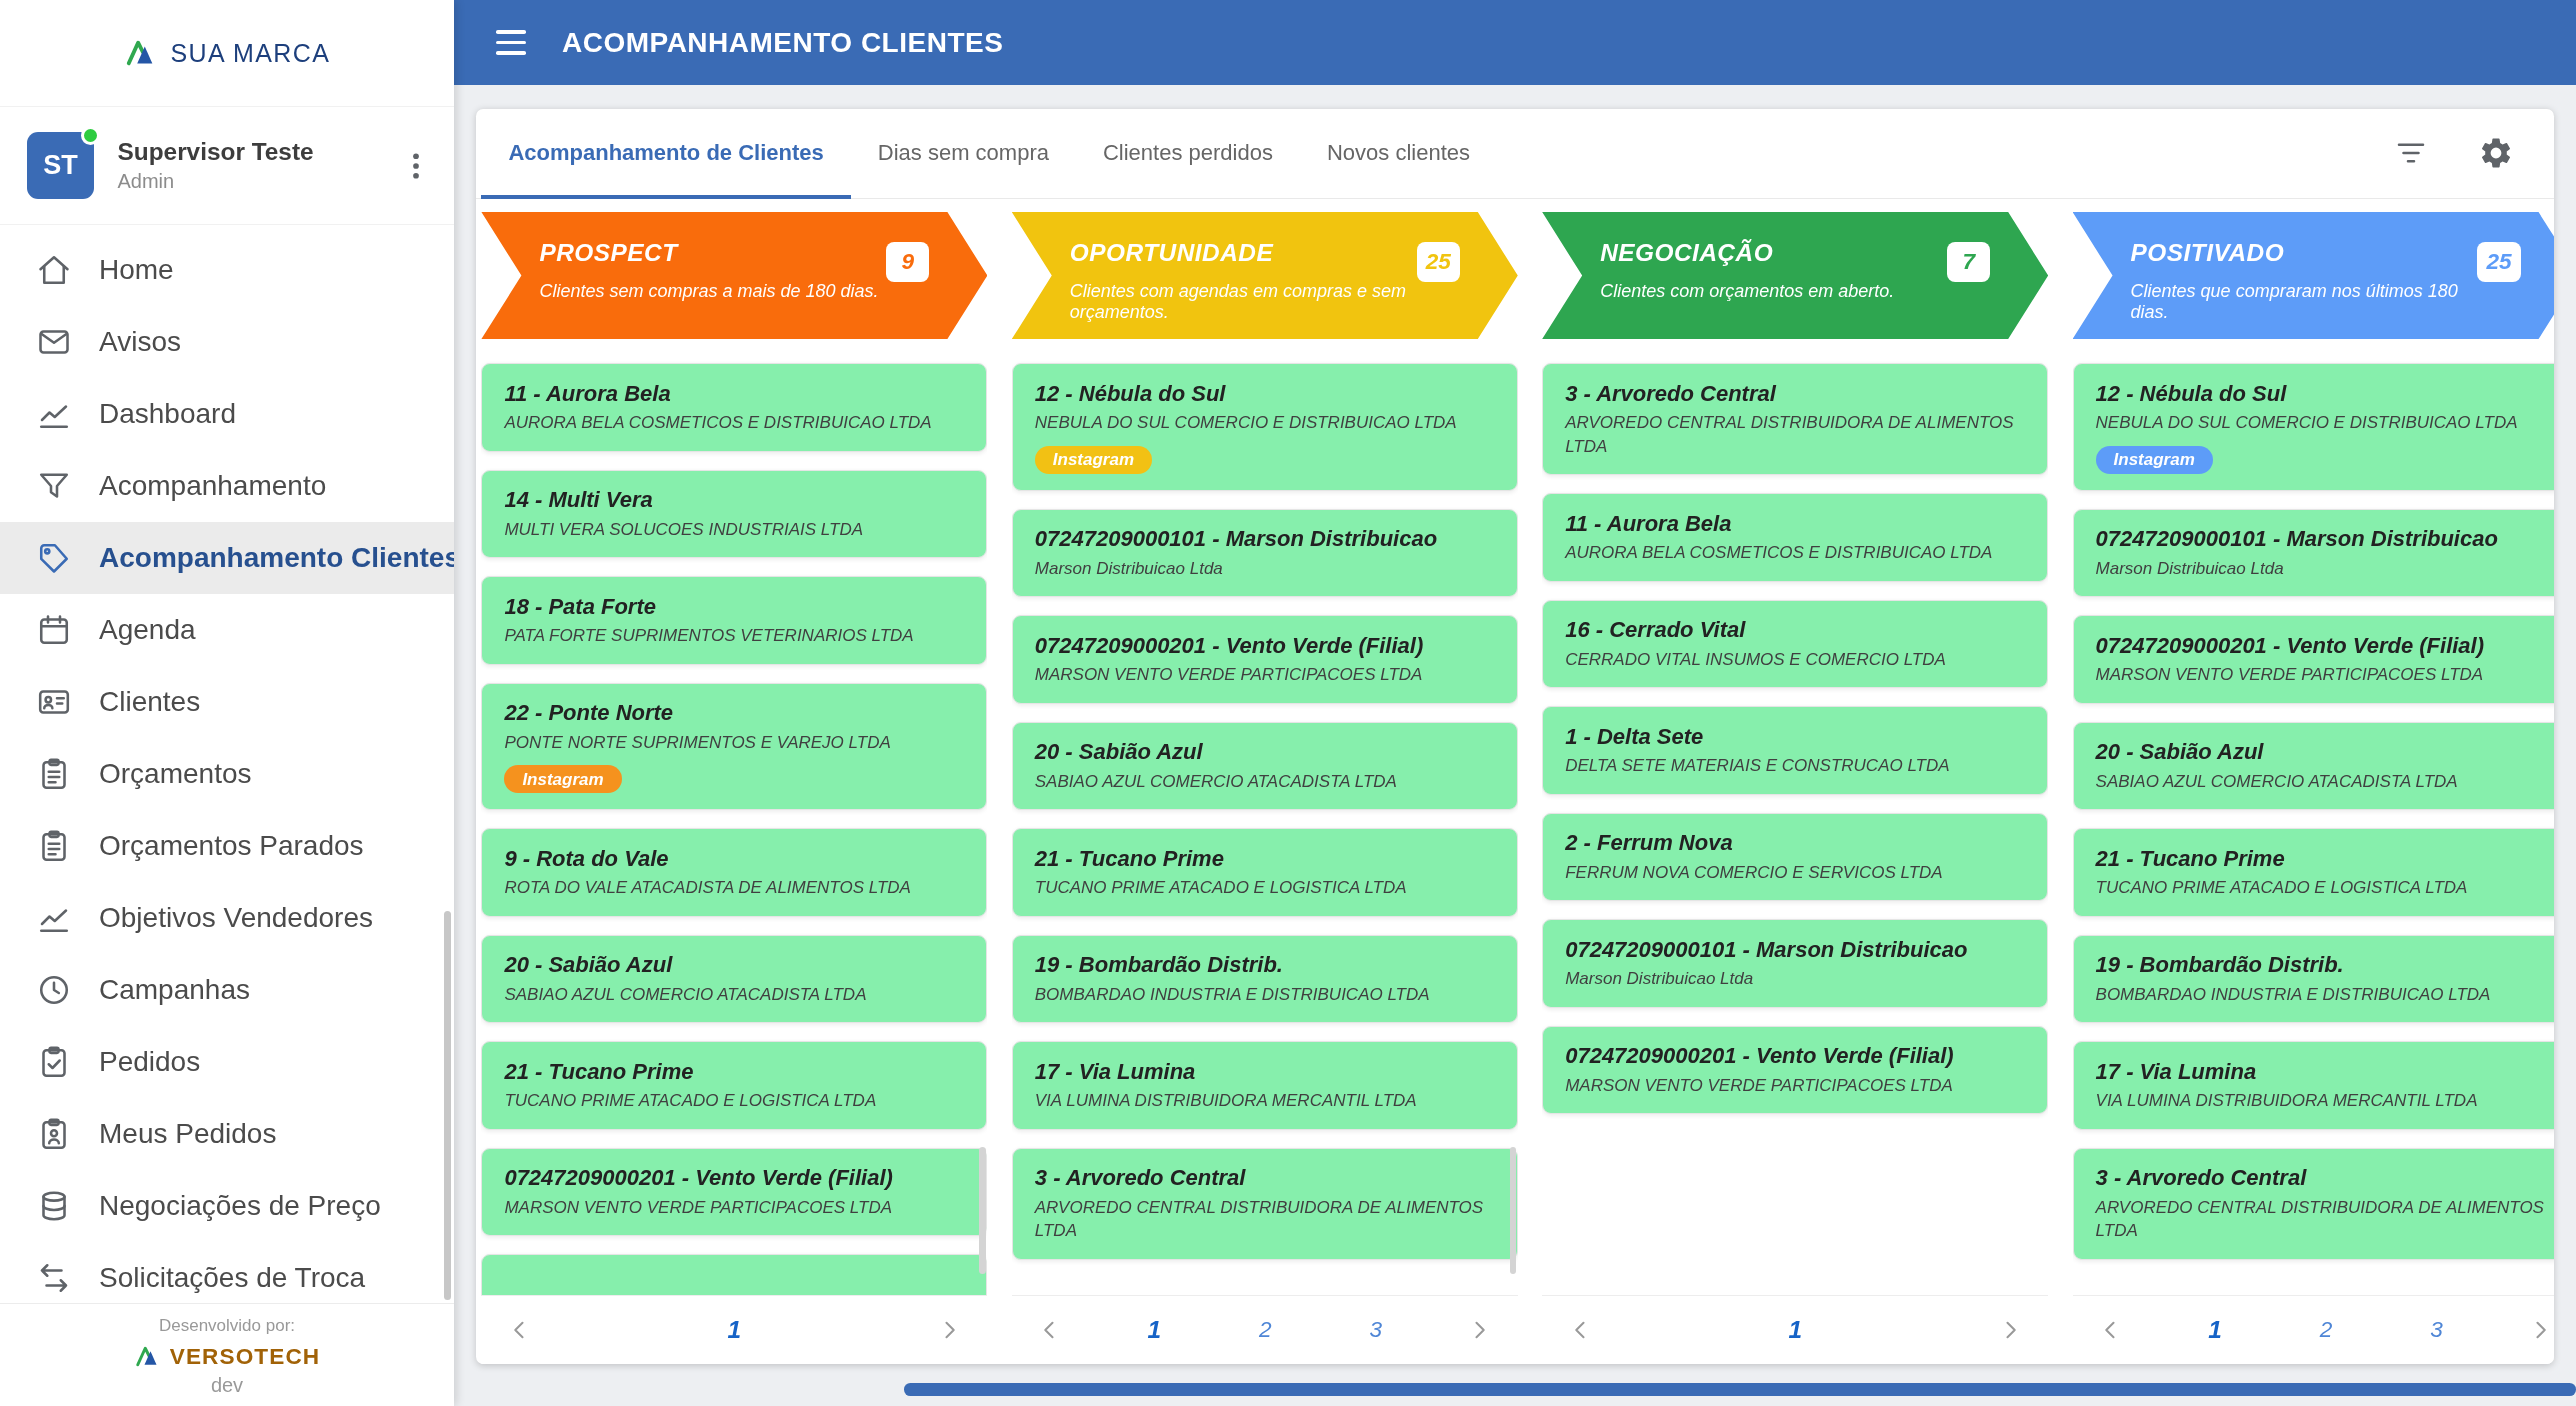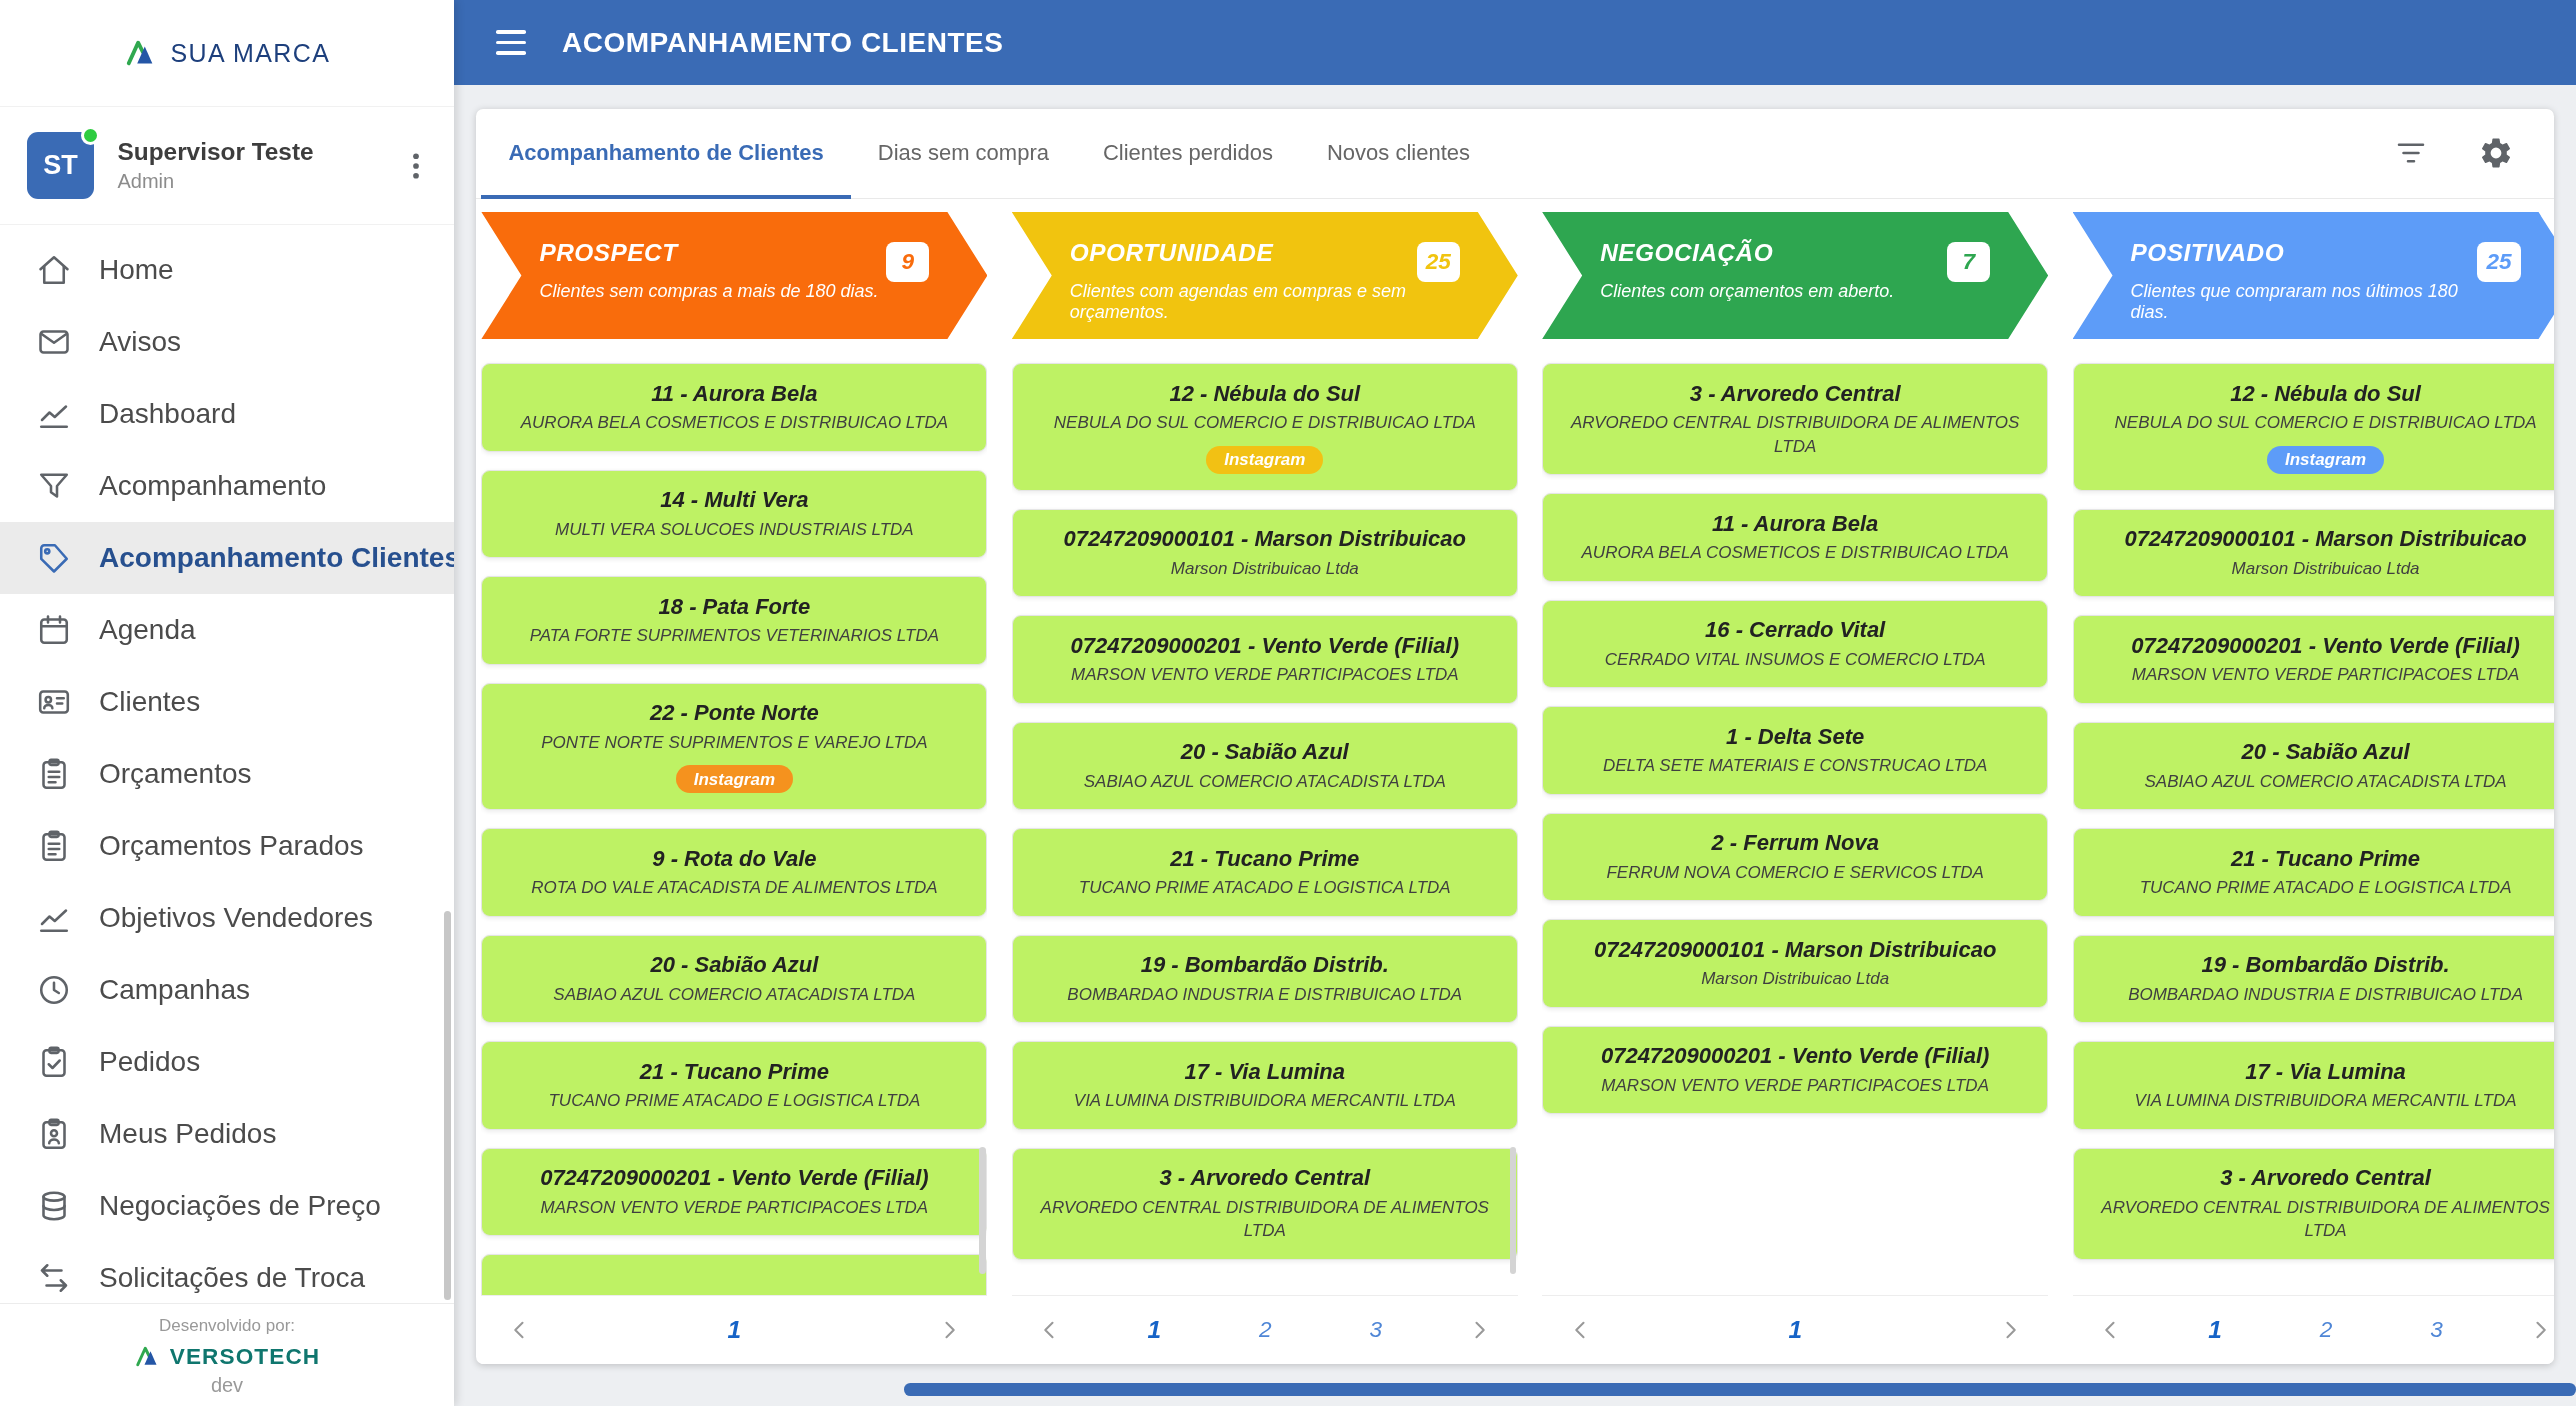--- a/index.html
+++ b/index.html
@@ -23,21 +23,21 @@
   .menu-item{height:72px;display:flex;align-items:center;gap:27px;padding-left:36px;font-size:28px;font-weight:500;color:#4b4b4b;cursor:pointer;white-space:nowrap;}
   .mi-icon{color:#5f6368;display:flex;}
   .mi-icon svg{width:36px;height:36px;}
   .menu-item.active{background:#ebebeb;color:#27508f;font-weight:700;}
   .menu-item.active .mi-icon{color:#3a6bb5;}
   .side-thumb{position:absolute;right:2.7px;top:911px;width:7.2px;height:389px;border-radius:3.6px;background:#c7c7c7;z-index:6;}
   .sidebar-footer{border-top:0.9px solid #ececec;padding:12.7px 0 9px;text-align:center;background:#fff;}
   .dev-label{font-size:17px;color:#999;}
   .footer-brand{display:flex;align-items:center;justify-content:center;gap:9px;margin:7.2px 0 3.6px;}
   .footer-mark svg{width:27px;height:27px;display:block;}
-  .footer-brand-name{font-size:22.6px;font-weight:700;color:#0f766e;letter-spacing:1.1px;}
+  .footer-brand-name{font-size:22.6px;font-weight:700;color:#a16207;letter-spacing:1.1px;}
   .env{font-size:20px;color:#999;}
 
   
   .main{flex:1;display:flex;flex-direction:column;min-width:0;height:100%;}
   .topbar{height:85px;min-height:85px;background:#3a6bb5;display:flex;align-items:center;gap:36px;padding:0 42px;}
   .hamburger{display:flex;flex-direction:column;gap:7.2px;cursor:pointer;}
   .hamburger span{display:block;width:30px;height:3.6px;border-radius:1.8px;background:#fff;}
   .topbar-title{color:#fff;font-size:28px;font-weight:700;letter-spacing:0.5px;}
   .content{flex:1;padding:23.5px 22px 42px;min-height:0;border-radius:6px;}
   .panel{height:100%;background:#fff;border-radius:7.2px;box-shadow:0 1.8px 7.2px rgba(0,0,0,0.18);display:flex;flex-direction:column;overflow:hidden;}
@@ -53,21 +53,21 @@
   .tb-icon svg{width:36px;height:36px;}
 
   
   .kanban{flex:1;min-height:0;display:flex;gap:24.4px;padding:13.6px 5.4px 0;overflow:hidden;}
   .kcol{width:506px;min-width:506px;display:flex;flex-direction:column;position:relative;font-style:italic;}
   .ribbon{height:127px;min-height:127px;position:relative;color:#fff;padding:27px 90px 0 58px;clip-path:polygon(0 0,calc(100% - 40px) 0,100% 50%,calc(100% - 40px) 100%,0 100%,40px 50%);}
   .ribbon-title{font-size:24.4px;font-weight:700;letter-spacing:0.5px;}
   .ribbon-sub{font-size:18px;margin-top:13.6px;}
   .ribbon-badge{position:absolute;top:30px;right:58px;min-width:43px;height:40px;padding:0 9px;background:#fff;border-radius:8.1px;display:flex;align-items:center;justify-content:center;font-size:22.6px;font-weight:700;}
   .cards{flex:1;min-height:0;display:flex;flex-direction:column;gap:18px;padding-top:24.4px;overflow:hidden;}
-  .card{background:#bef264;border:1.8px solid #e5e5e5;border-radius:9px;box-shadow:0 1.8px 4.5px rgba(0,0,0,0.07);padding:16.3px 22px;flex-shrink:0;cursor:pointer;text-align:center;}
+  .card{background:#86efac;border:1.8px solid #e5e5e5;border-radius:9px;box-shadow:0 1.8px 4.5px rgba(0,0,0,0.07);padding:16.3px 22px;flex-shrink:0;cursor:pointer;}
   .card-title{font-size:22px;line-height:25px;font-weight:700;color:#222;}
   .card-sub{font-size:17px;line-height:23.5px;font-weight:500;color:#404040;margin-top:5.4px;}
   .card-tag{display:inline-block;margin-top:11px;padding:4.5px 18px;border-radius:14.5px;color:#fff;font-size:17px;font-weight:700;line-height:19px;}
   .card.partial{height:58px;min-height:58px;}
   .pager{height:69px;min-height:69px;border-top:1.8px solid #ededed;display:flex;align-items:center;justify-content:center;position:relative;background:#fff;}
   .pager-pages{display:flex;gap:98px;align-items:center;}
   .pager-num{font-size:22.6px;font-weight:500;color:#4f86d6;cursor:pointer;}
   .pager-num.current{font-size:24.4px;font-weight:700;color:#1663c7;}
   .pager-chevron{position:absolute;top:50%;transform:translateY(-50%);color:#9a9a9a;cursor:pointer;display:flex;}
   .pager-chevron.left{left:23.5px;}

